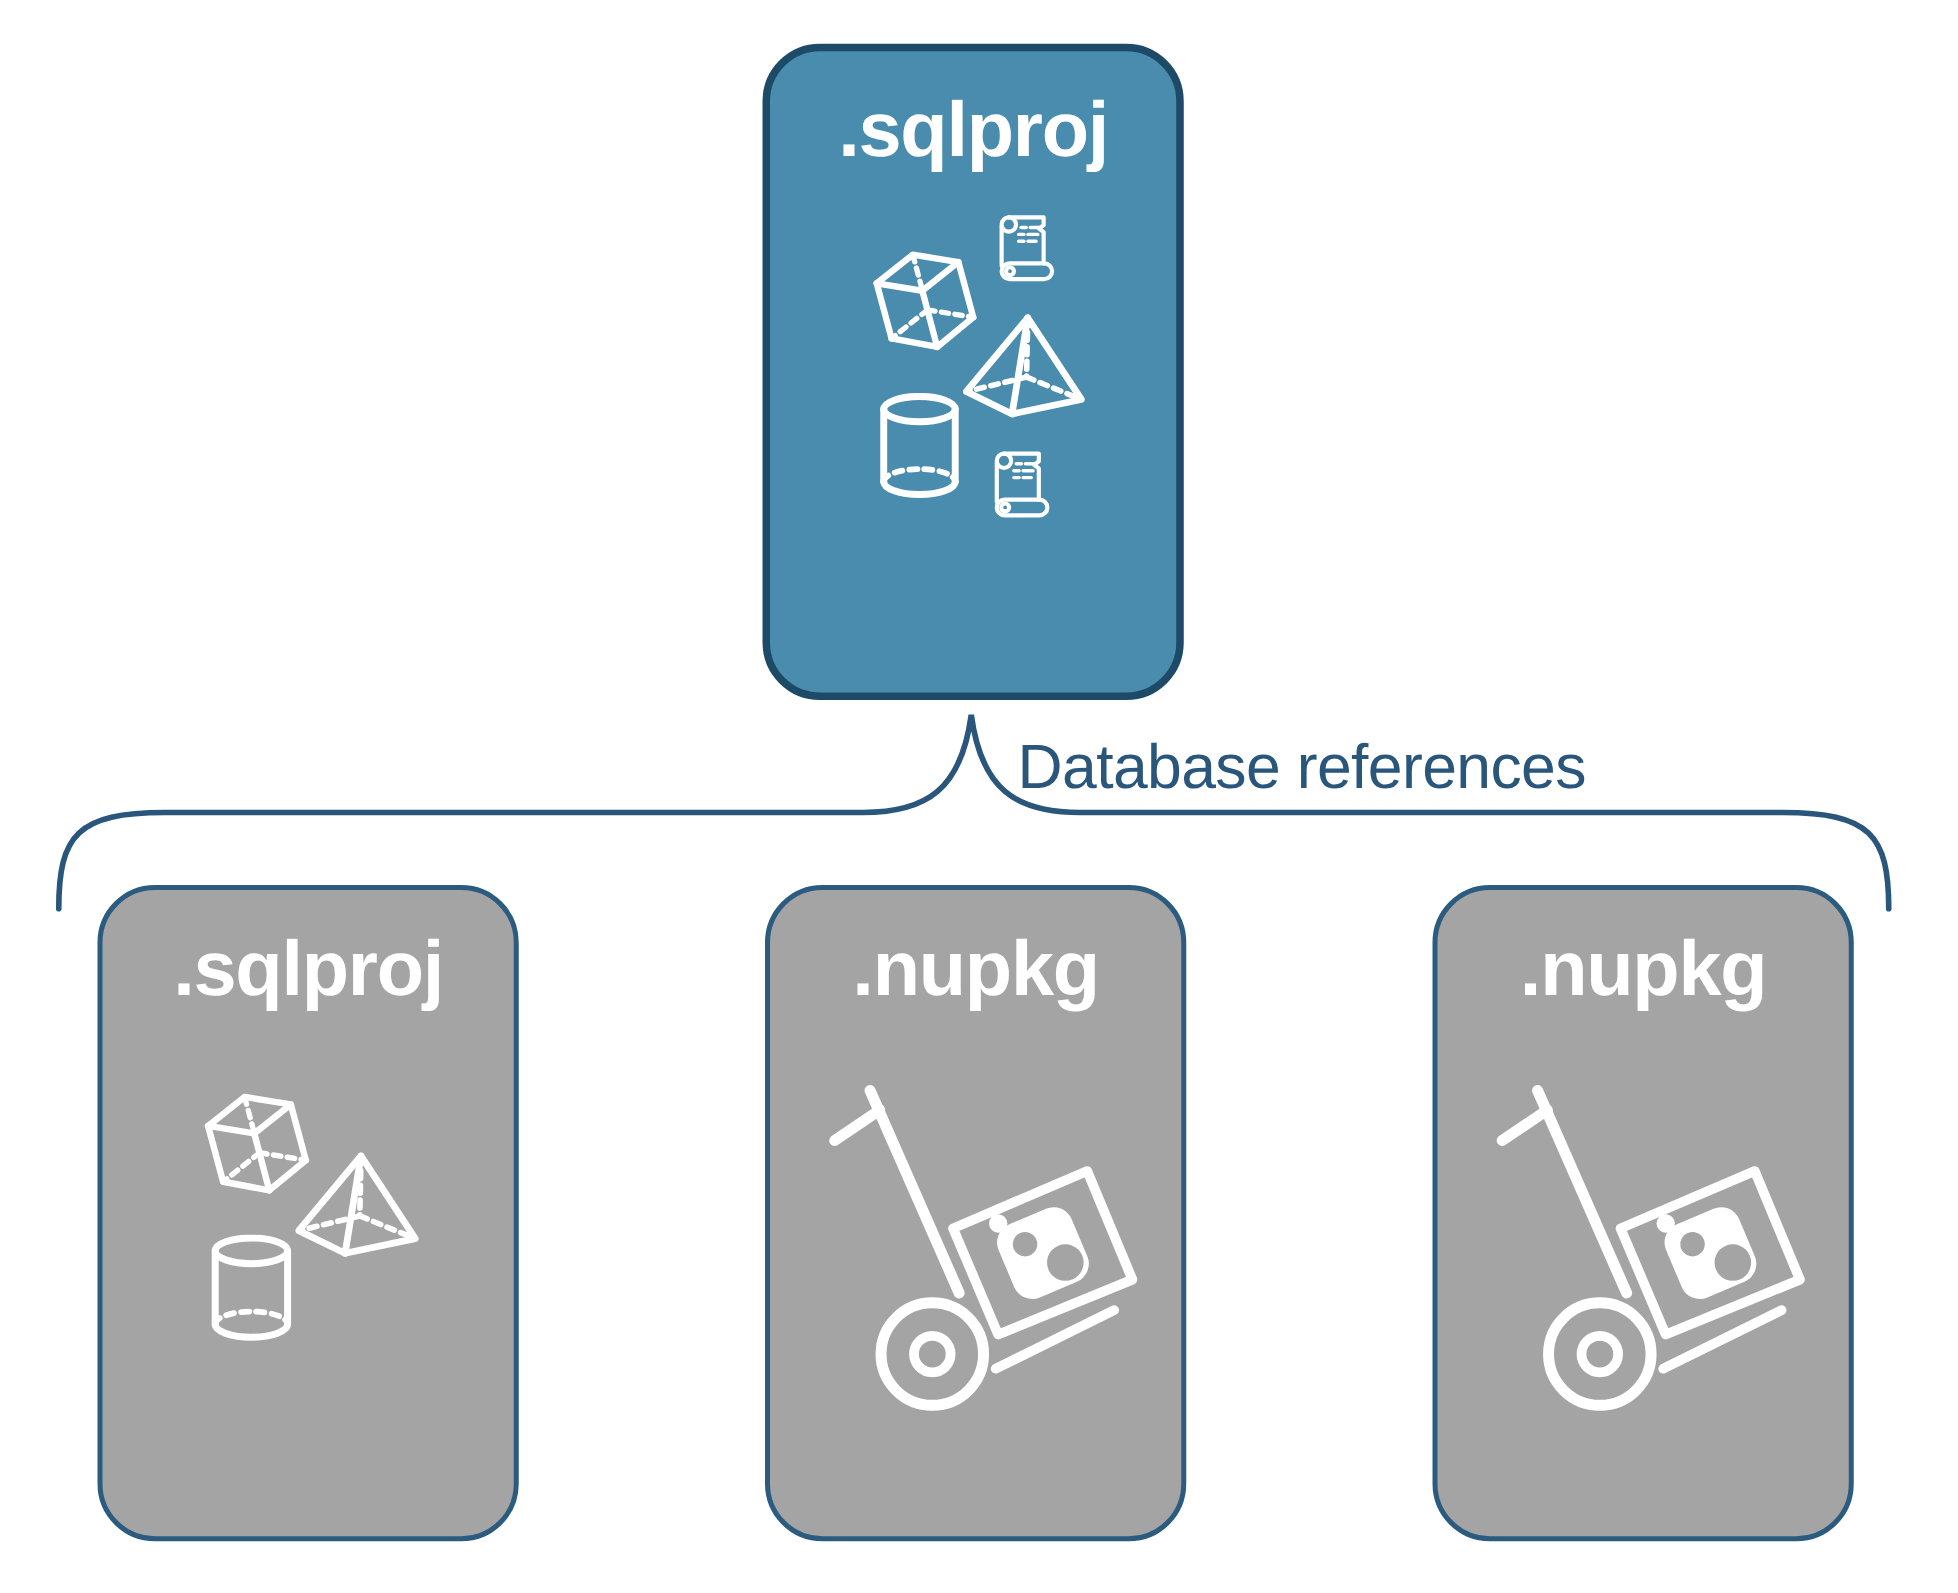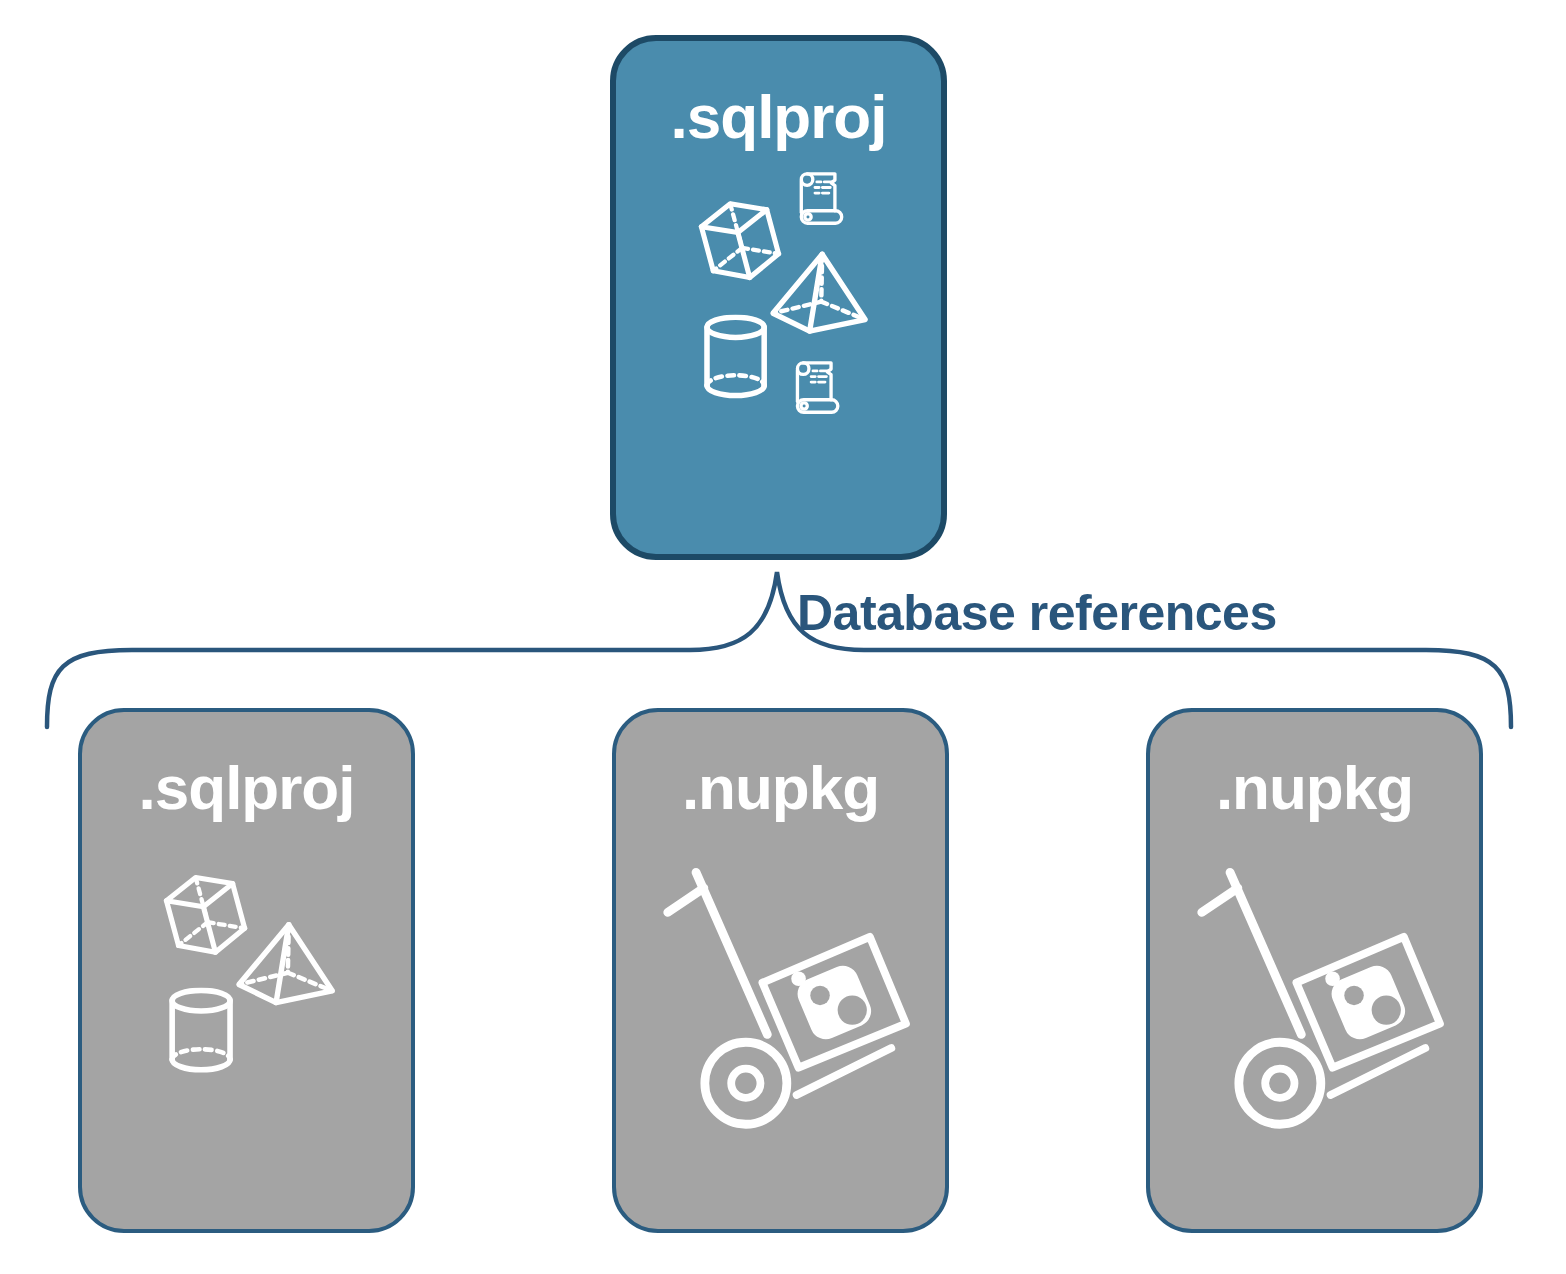--- a/index.html
+++ b/index.html
@@ -26,35 +26,35 @@
   }
   .card.secondary{
     top:708px;
     background:var(--secondary-fill);
     border:4px solid var(--secondary-border);
   }
   .card.pos-left{left:78px;}
   .card.pos-mid{left:612px;}
   .card.pos-right{left:1146px;}
   .card-title{
-    margin:12px;padding-top:30px;text-align:center;
+    margin:0;padding-top:30px;text-align:center;
     font-size:62px;line-height:1.1;font-weight:700;color:#ffffff;
     letter-spacing:-1px;
   }
   .card-icons{
     position:absolute;left:0;top:0;width:100%;height:100%;
     pointer-events:none;color:var(--icon);
   }
   .brace{
     position:absolute;left:0;top:0;width:1566px;height:1274px;
     color:var(--connector);pointer-events:none;
   }
   .connector-label{
-    position:absolute;left:797px;top:584px;
-    font-size:50px;font-weight:700;color:var(--connector);
+    position:absolute;left:814px;top:584px;
+    font-size:50px;font-weight:400;color:var(--connector);
     letter-spacing:-0.5px;white-space:nowrap;
   }
   .defs-holder{position:absolute;width:0;height:0;overflow:hidden;}
 </style>
 </head>
 <body>
 
 <div class="canvas">
 
   <svg class="defs-holder" aria-hidden="true">

